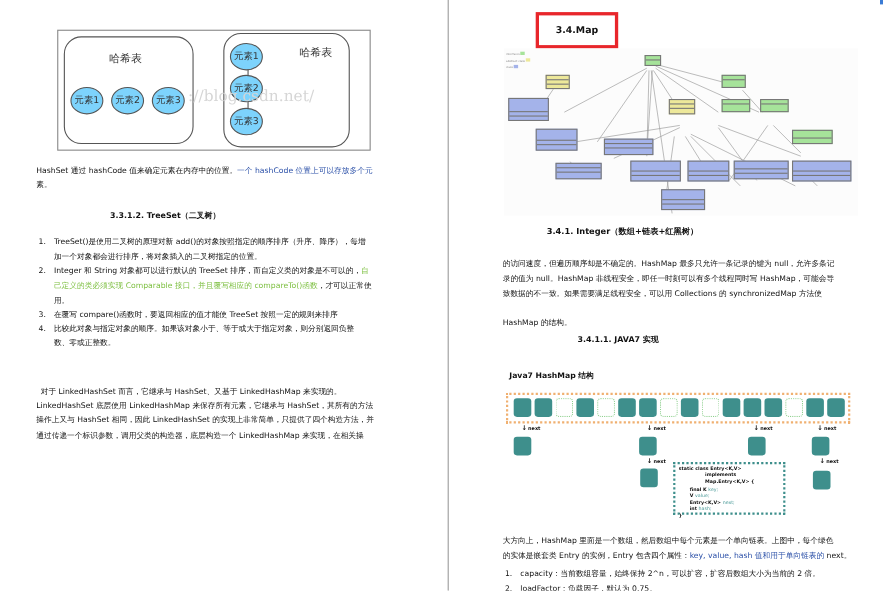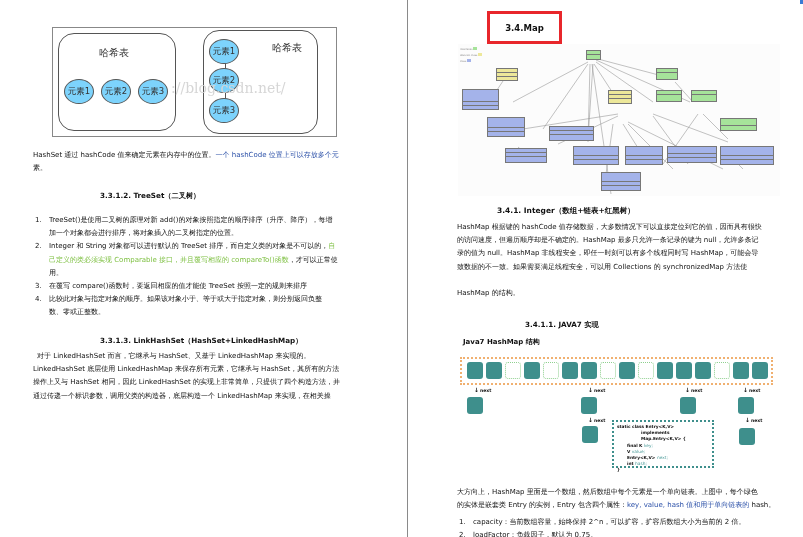--- a/index.html
+++ b/index.html
@@ -74,21 +74,20 @@
 
   <div class="h" style="left:100px;top:191px">3.3.1.2.    TreeSet（二叉树）</div>
 
   <ol class="list" style="left:35px;top:214px;width:340px">
     <li><span class="num">1.</span><span>TreeSet()是使用二叉树的原理对新 add()的对象按照指定的顺序排序（升序、降序），每增</span><br><span>加一个对象都会进行排序，将对象插入的二叉树指定的位置。</span></li>
     <li><span class="num">2.</span><span>Integer 和 String 对象都可以进行默认的 TreeSet 排序，而自定义类的对象是不可以的，</span><span class="green">自</span><br><span class="green">己定义的类必须实现 Comparable 接口，并且覆写相应的 compareTo()函数</span><span>，才可以正常使</span><br><span>用。</span></li>
     <li><span class="num">3.</span><span>在覆写 compare()函数时，要返回相应的值才能使 TreeSet 按照一定的规则来排序</span></li>
     <li><span class="num">4.</span><span>比较此对象与指定对象的顺序。如果该对象小于、等于或大于指定对象，则分别返回负整</span><br><span>数、零或正整数。</span></li>
   </ol>
 
-  <div class="h" style="left:100px;top:336px">3.3.1.3.    LinkHashSet（HashSet+LinkedHashMap）</div>
 
   <div class="txt" style="left:33px;top:350px;width:345px">
     <span style="padding-left:4px">对于 LinkedHashSet 而言，它继承与 HashSet、又基于 LinkedHashMap 来实现的。</span><br>
     <span>LinkedHashSet 底层使用 LinkedHashMap 来保存所有元素，它继承与 HashSet，其所有的方法</span><br>
     <span>操作上又与 HashSet 相同，因此 LinkedHashSet 的实现上非常简单，只提供了四个构造方法，并</span><br>
     <span>通过传递一个标识参数，调用父类的构造器，底层构造一个 LinkedHashMap 来实现，在相关操</span><br>
   </div>
 </div>
 
 <div class="divider"></div>
@@ -189,29 +188,29 @@
     </div>
   <div class="uc b" style="left:143px;top:128px;width:40px;height:19px">
       <div class="ln" style="margin-top:8px"></div>
       <div class="ln"></div>
     </div>
 </div>
 
 <div class="h" style="left:497px;top:206px;font-size:7.5px">3.4.1.  Integer（数组+链表+红黑树）</div>
 
 <div class="txt" style="left:457px;top:221px;width:325px">
-  <span>HashMap 根据键的 hashCode 值存储数据，大多数情况下可以直接定位到它的值，因而具有很快</span><br>
+  <br>
   <span>的访问速度，但遍历顺序却是不确定的。HashMap 最多只允许一条记录的键为 null，允许多条记</span><br>
   <span>录的值为 null。HashMap 非线程安全，即任一时刻可以有多个线程同时写 HashMap，可能会导</span><br>
   <span>致数据的不一致。如果需要满足线程安全，可以用 Collections 的 synchronizedMap 方法使</span><br>
   <br>
   <span>HashMap 的结构。</span>
 </div>
 
-<div class="h" style="left:525px;top:320px">3.4.1.1.    JAVA7 实现</div>
+<div class="h" style="left:525px;top:304px">3.4.1.1.    JAVA7 实现</div>
 
 <div class="j7t">Java7 HashMap 结构</div>
 
 <div class="arr"></div>
 <div class="cell f" style="left:467px"></div>
 <div class="cell f" style="left:486px"></div>
 <div class="cell e" style="left:505px"></div>
 <div class="cell f" style="left:524px"></div>
 <div class="cell e" style="left:543px"></div>
 <div class="cell f" style="left:562px"></div>
@@ -247,21 +246,21 @@
   <div style="padding-left:24px">implements Map.Entry&lt;K,V&gt; {</div>
   <div style="padding-left:10px"><span>final K </span><span class="t">key;</span></div>
   <div style="padding-left:10px"><span>V </span><span class="t">value;</span></div>
   <div style="padding-left:10px"><span>Entry&lt;K,V&gt; </span><span class="t">next;</span></div>
   <div style="padding-left:10px"><span>int </span><span class="t">hash;</span></div>
   <div>}</div>
 </div>
 
 <div class="txt" style="left:457px;top:486px;width:335px">
   <span>大方向上，HashMap 里面是一个数组，然后数组中每个元素是一个单向链表。上图中，每个绿色</span><br>
-  <span>的实体是嵌套类 Entry 的实例，Entry 包含四个属性：</span><span class="blue">key, value, hash 值和用于单向链表的</span><span> hash。</span>
+  <span>的实体是嵌套类 Entry 的实例，Entry 包含四个属性：</span><span class="blue">key, value, hash 值和用于单向链表的</span><span> next。</span>
 </div>
 
 <ol class="list" style="left:459px;top:516px;width:335px">
   <li><span class="num">1.</span><span>capacity：当前数组容量，始终保持 2^n，可以扩容，扩容后数组大小为当前的 2 倍。</span></li>
   <li><span class="num">2.</span><span>loadFactor：负载因子，默认为 0.75。</span></li>
 </ol>
 
 <div class="corner"></div>
 
 </body></html>

